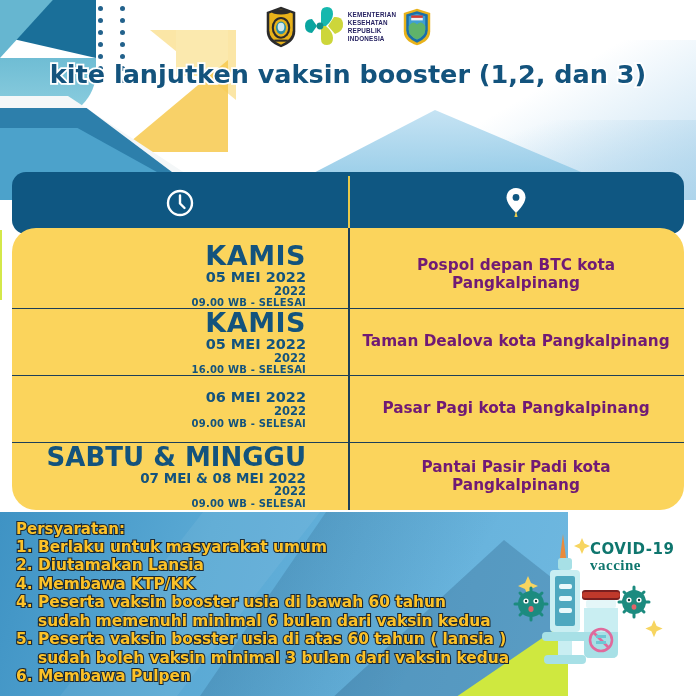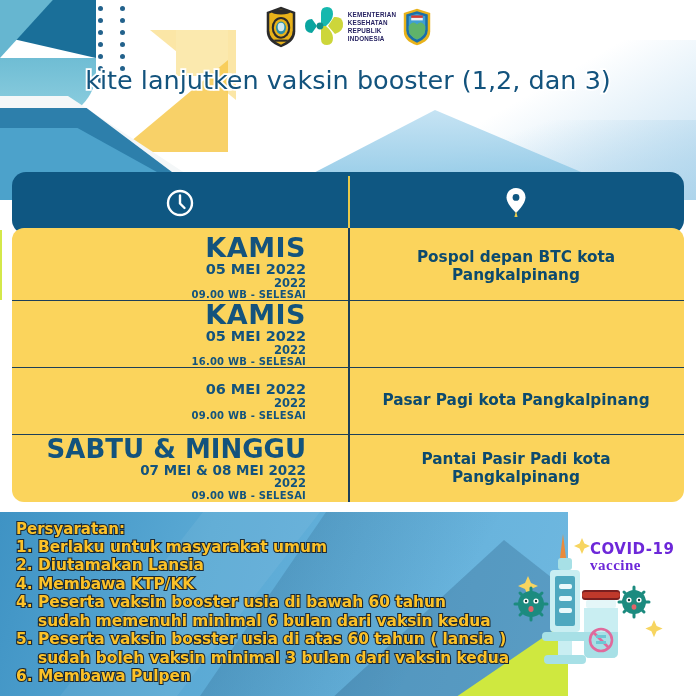--- a/index.html
+++ b/index.html
@@ -129,24 +129,23 @@
     font-size: 55px; font-weight: 700;
     color: #f59a1d;
     letter-spacing: -0.5px;
     line-height: 1;
     -webkit-text-stroke: 2.4px #2a2a2a;
     paint-order: stroke fill;
     text-shadow: 0 3px 0 rgba(0,0,0,.25);
   }
   .title-sub {
     font-family: "DejaVu Sans", sans-serif;
-    font-size: 25.5px; font-weight: 400;
+    font-size: 25.5px; font-weight: 700;
     color: #13537d;
     line-height: 1;
-    margin-top: 6px;
     -webkit-text-stroke: 3.6px #ffffff;
     paint-order: stroke fill;
   }
 
   
   .table {
     position: absolute; left: 12px; top: 172px;
     width: 672px; height: 342px;
     z-index: 10;
   }
@@ -169,23 +168,23 @@
     display: flex; align-items: center; justify-content: center;
   }
   .thead-divider {
     position: absolute; left: 50%; top: 4px;
     width: 2px; height: 54px;
     background: #e8c94a;
   }
   .tbody {
     position: relative;
     background: #fbd45c;
-    border-radius: 12px;
+    border-radius: 24px;
     margin-top: -6px;
-    padding-top: 6px;
+    padding-top: 14px;
     overflow: hidden;
   }
   .trow {
     display: flex;
     height: 67px;
     align-items: center;
     border-bottom: 1.5px solid #1c3f59;
   }
   .trow:last-child { border-bottom: none; }
   .cell-left {
@@ -241,21 +240,21 @@
     font-size: 10px;
     color: #13537d;
     line-height: 1.1;
     letter-spacing: .2px;
     white-space: nowrap;
   }
   .place {
     font-family: "DejaVu Sans", sans-serif;
     font-weight: 700;
     font-size: 15.3px;
-    color: #0c4a6e;
+    color: #701a75;
     text-align: center;
     line-height: 1.15;
   }
 
   
   .bottom {
     position: absolute; left: 0; top: 512px;
     width: 568px; height: 184px;
     background: linear-gradient(105deg, #3f93c4 0%, #5aa9d4 35%, #63b0da 60%, #6fb8e0 100%);
     overflow: hidden;
@@ -304,21 +303,21 @@
   
   .vaccine {
     position: absolute; left: 506px; top: 528px;
     width: 180px; height: 152px;
     z-index: 5;
   }
   .vax-label {
     position: absolute; left: 84px; top: 14px;
     font-family: "DejaVu Sans", sans-serif;
     font-weight: 700;
-    color: #6d28d9;
+    color: #0f766e;
     line-height: 1.05;
     letter-spacing: .5px;
   }
   .vax-label .l1 { font-size: 15px; }
   .vax-label .l2 { font-size: 15px; text-align: left; font-family: Liberation Serif, serif; }
 </style>
 </head>
 <body>
 
 <div class="poster">
@@ -431,20 +430,23 @@
           </div>
         </div>
         <div class="trow">
           <div class="cell-left">
             <div class="day">KAMIS</div>
             <div class="date">05 MEI 2022</div>
             <div class="year">2022</div>
             <div class="time">16.00 WB - SELESAI</div>
           </div>
           <div class="col-divider"></div>
+          <div class="cell-right">
+            <div class="place">Taman Dealova kota Pangkalpinang</div>
+          </div>
         </div>
         <div class="trow">
           <div class="cell-left">
             <div class="date">06 MEI 2022</div>
             <div class="year">2022</div>
             <div class="time">09.00 WB - SELESAI</div>
           </div>
           <div class="col-divider"></div>
           <div class="cell-right">
             <div class="place">Pasar Pagi kota Pangkalpinang</div>

